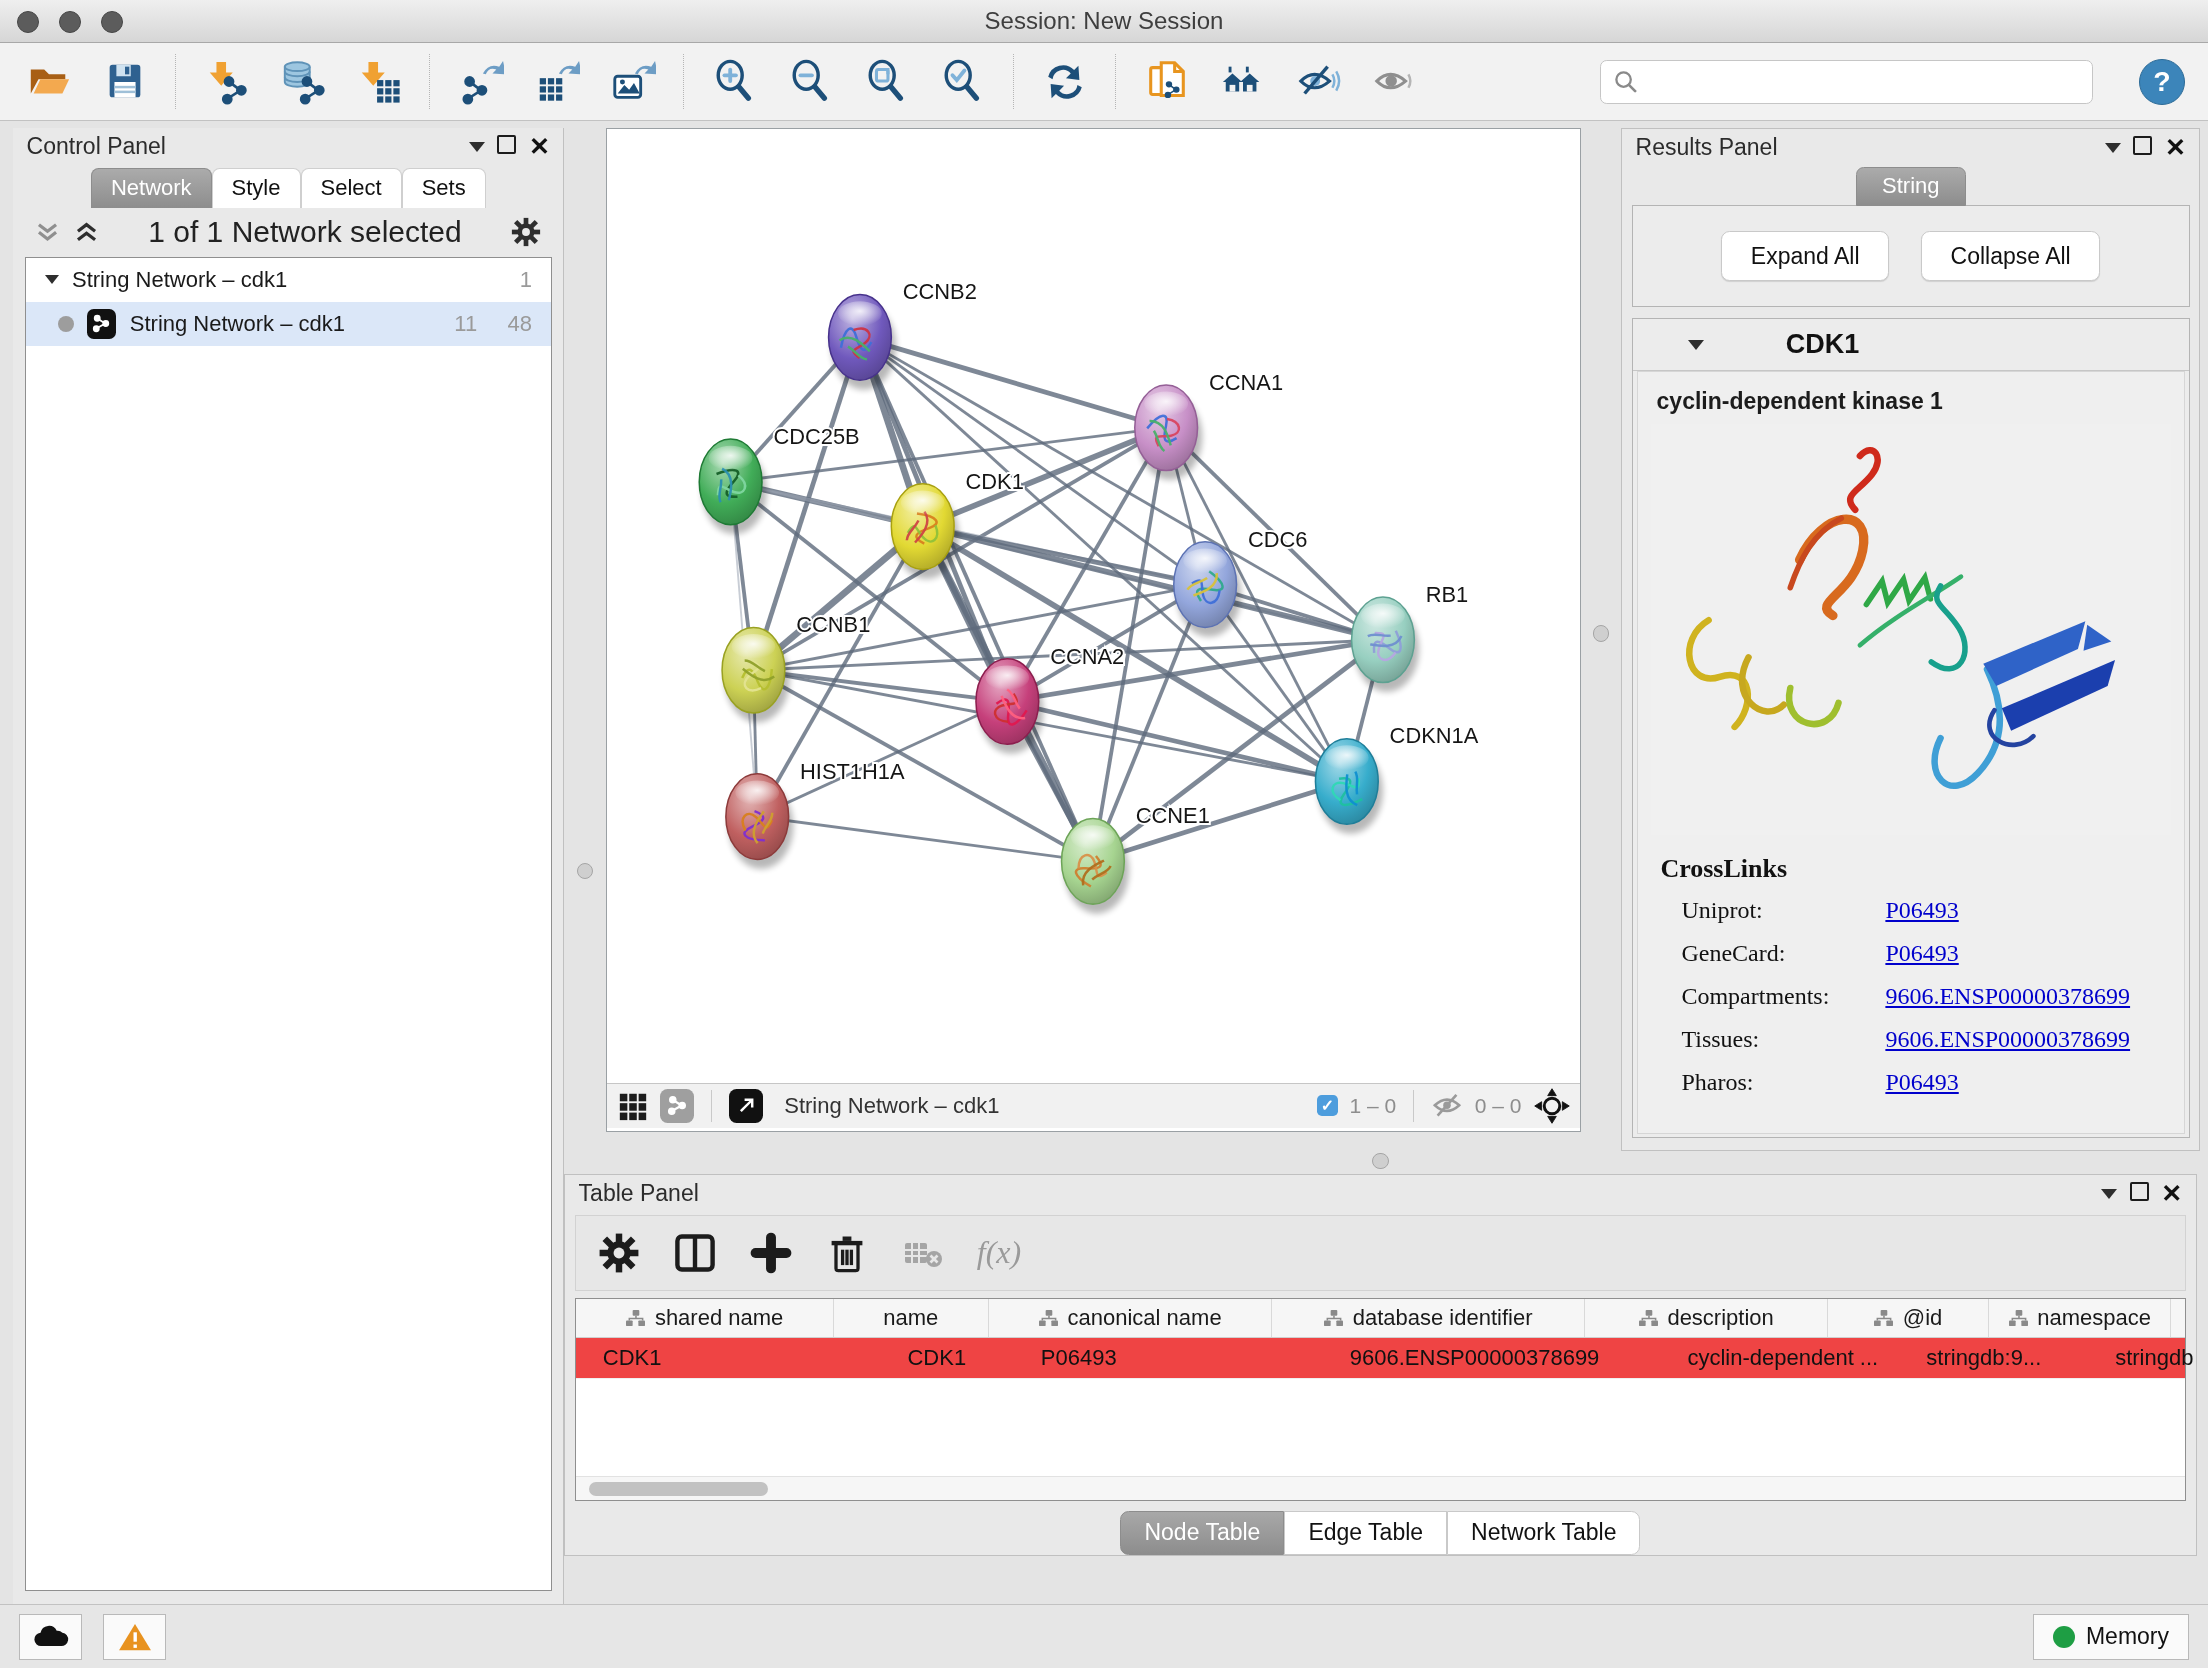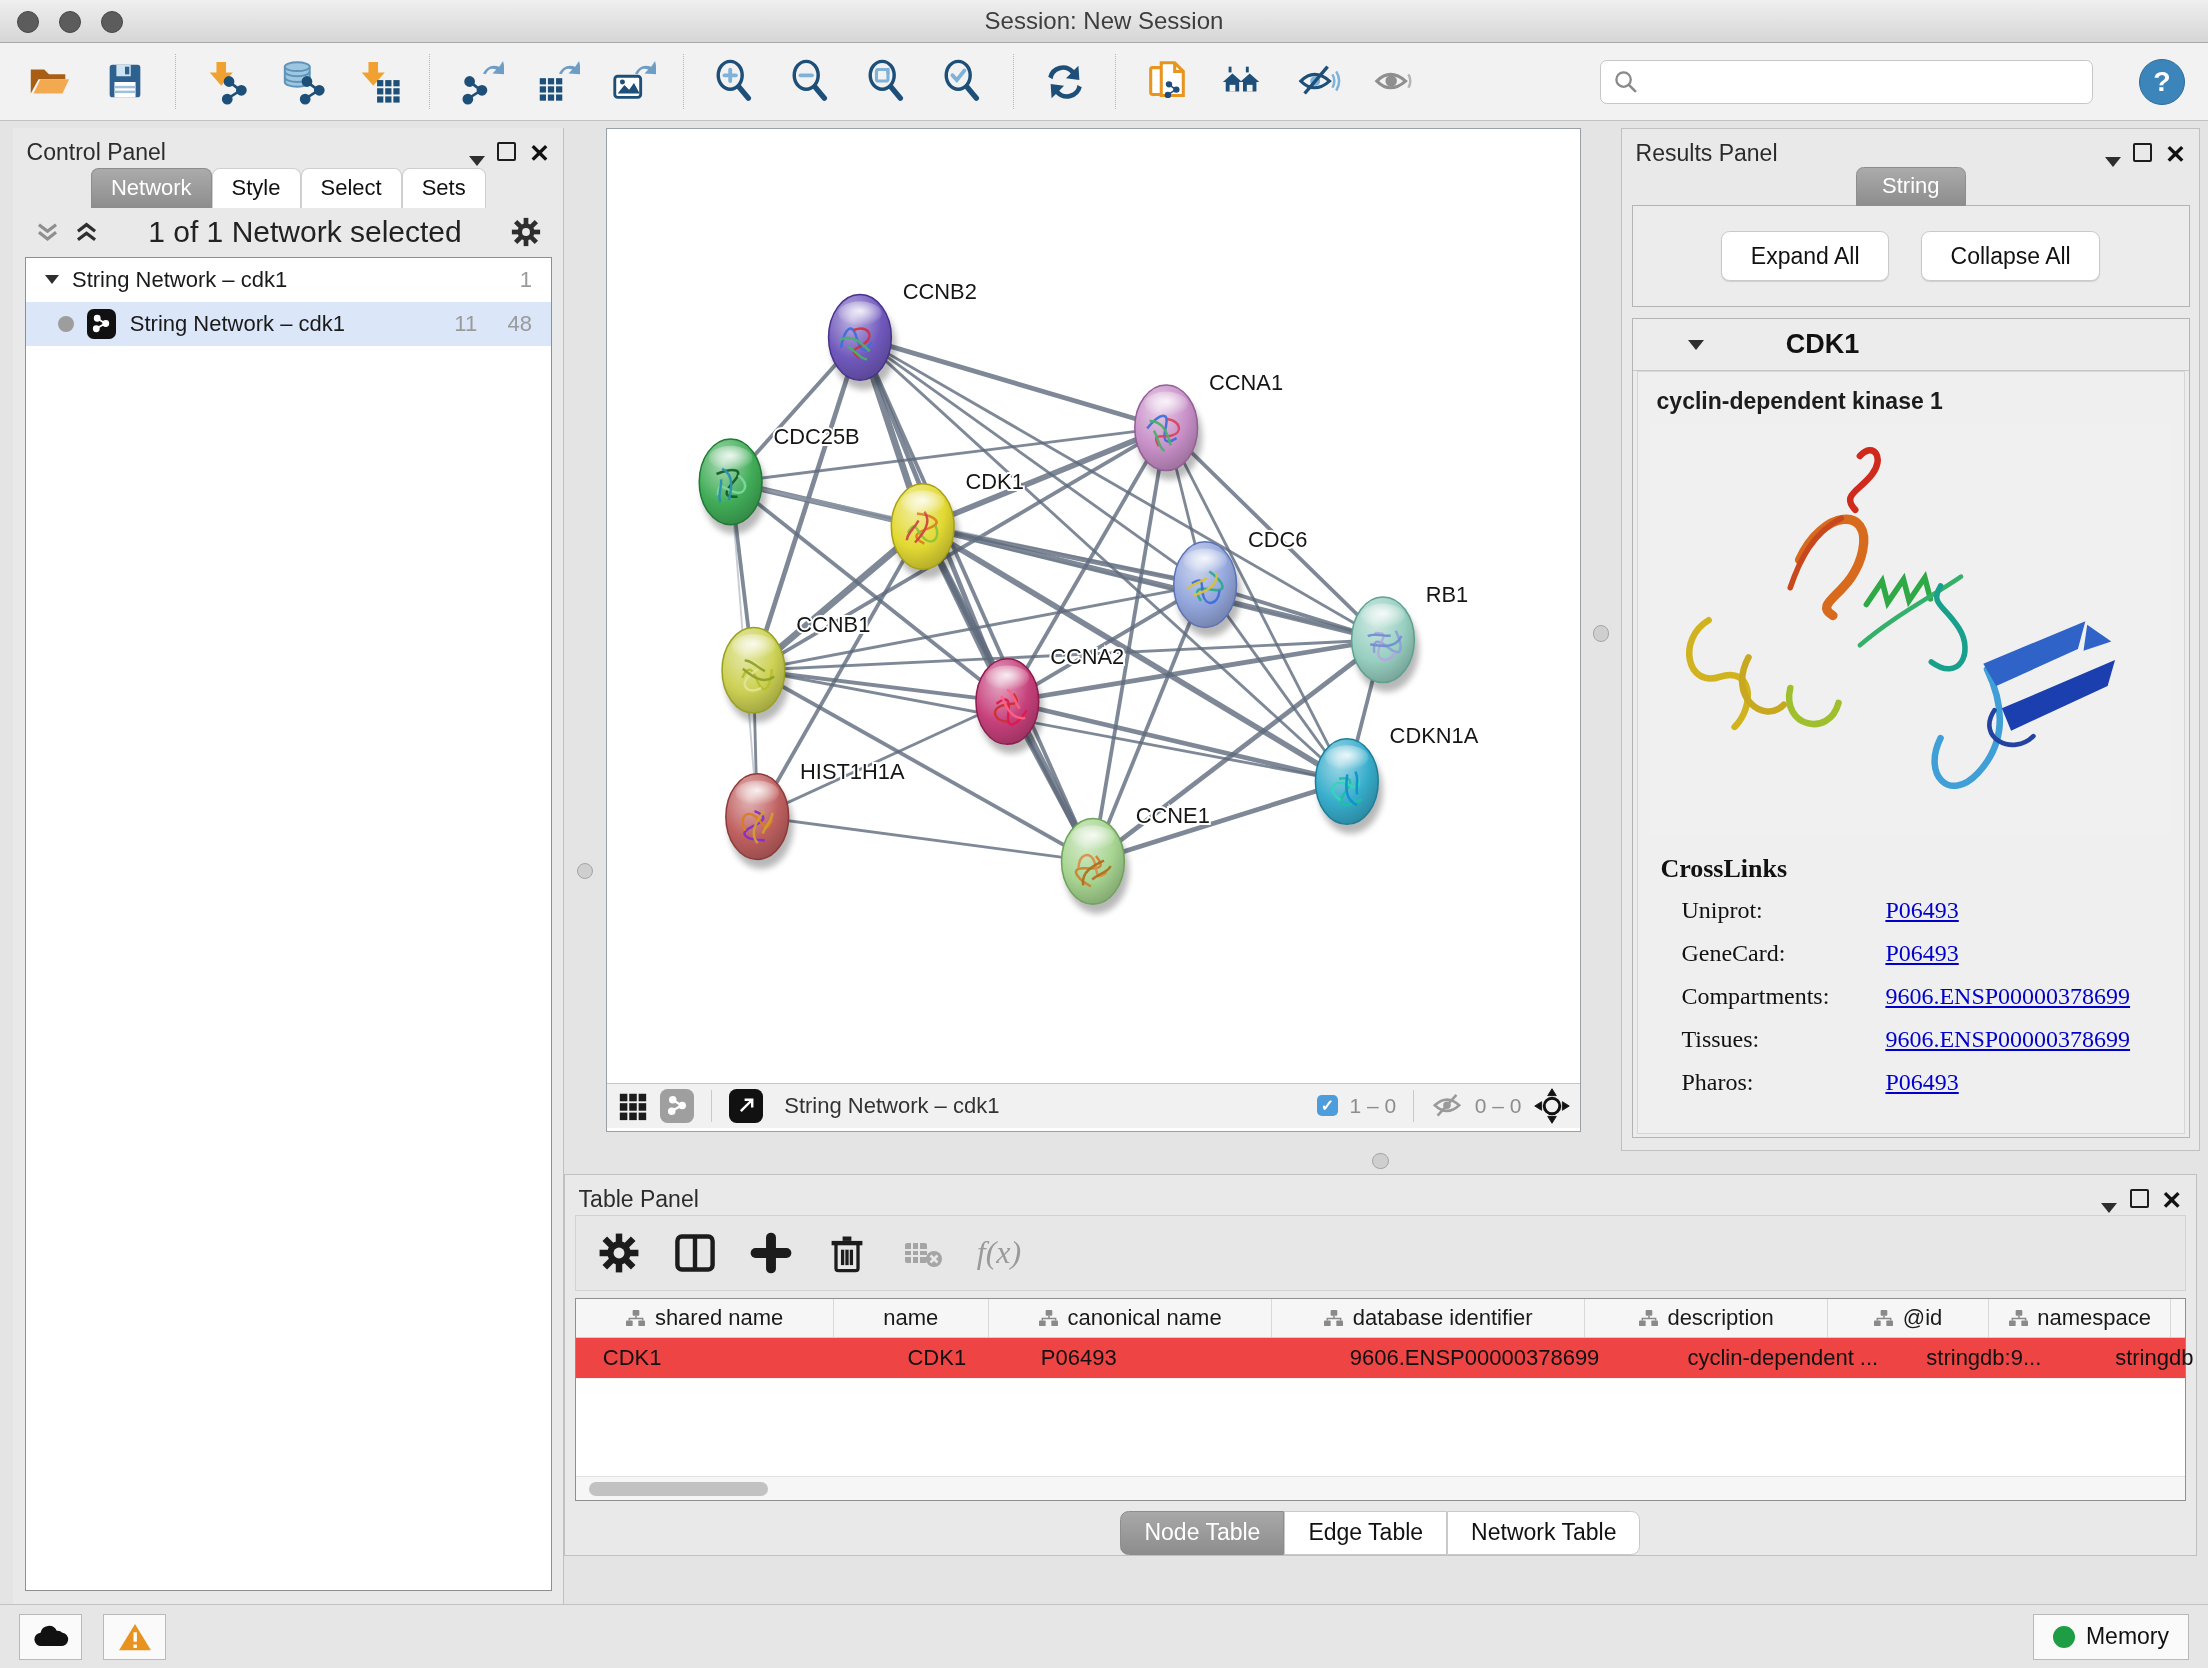--- a/index.html
+++ b/index.html
@@ -17,21 +17,21 @@
   .tb-btn{width:51px;height:51px;display:flex;align-items:center;justify-content:center;flex:none;}
   .tb-btn svg{width:46px;height:46px;}
   .tb-sep{width:0;height:55px;border-left:1.9px dotted #b5b5b5;flex:none;}
   .tb-spacer{flex:1;}
   .searchbox{width:468px;height:42px;background:#fff;border:1px solid #c6c6c6;border-radius:6.7px;display:flex;align-items:center;padding:0 11.4px;gap:7.6px;}
   .searchbox input{border:none;outline:none;flex:1;font-size:21px;font-family:"Liberation Sans",sans-serif;background:transparent;}
   .help-btn{width:44px;height:44px;border-radius:50%;background:#3c85ba;color:#fff;font-size:28.5px;font-weight:bold;display:flex;align-items:center;justify-content:center;border:1.9px solid #2d6b97;margin-left:21px;}
 
   
   .content{flex:1;display:flex;background:#e4e4e4;padding:6.7px 11.4px 0 13.3px;gap:0;min-height:0;}
-  .panel-hdr{height:38px;display:flex;align-items:flex-end;padding:0 13.3px;gap:8px;flex:none;}
+  .panel-hdr{height:38px;display:flex;align-items:center;padding:0 13.3px;gap:8px;flex:none;}
   .panel-hdr .ttl{font-size:23px;color:#2c2c2c;}
   .hdr-sp{flex:1;}
   .hdr-ico{font-size:20px;color:#1c1c1c;width:28.5px;text-align:center;}
   .tri-down{width:0;height:0;border-left:8.6px solid transparent;border-right:8.6px solid transparent;border-top:10.5px solid #2e2e2e;}
   .sq-ico{width:15px;height:15px;border:2.4px solid #1c1c1c;border-radius:1.9px;}
   .x-ico{font-size:25px;font-weight:bold;color:#111;line-height:1;}
 
   
   .control-panel{width:550px;flex:none;background:#e9e9e9;border-right:1px solid #c0c0c0;display:flex;flex-direction:column;}
   .cp-tabs{display:flex;justify-content:center;margin-top:1.9px;flex:none;}

